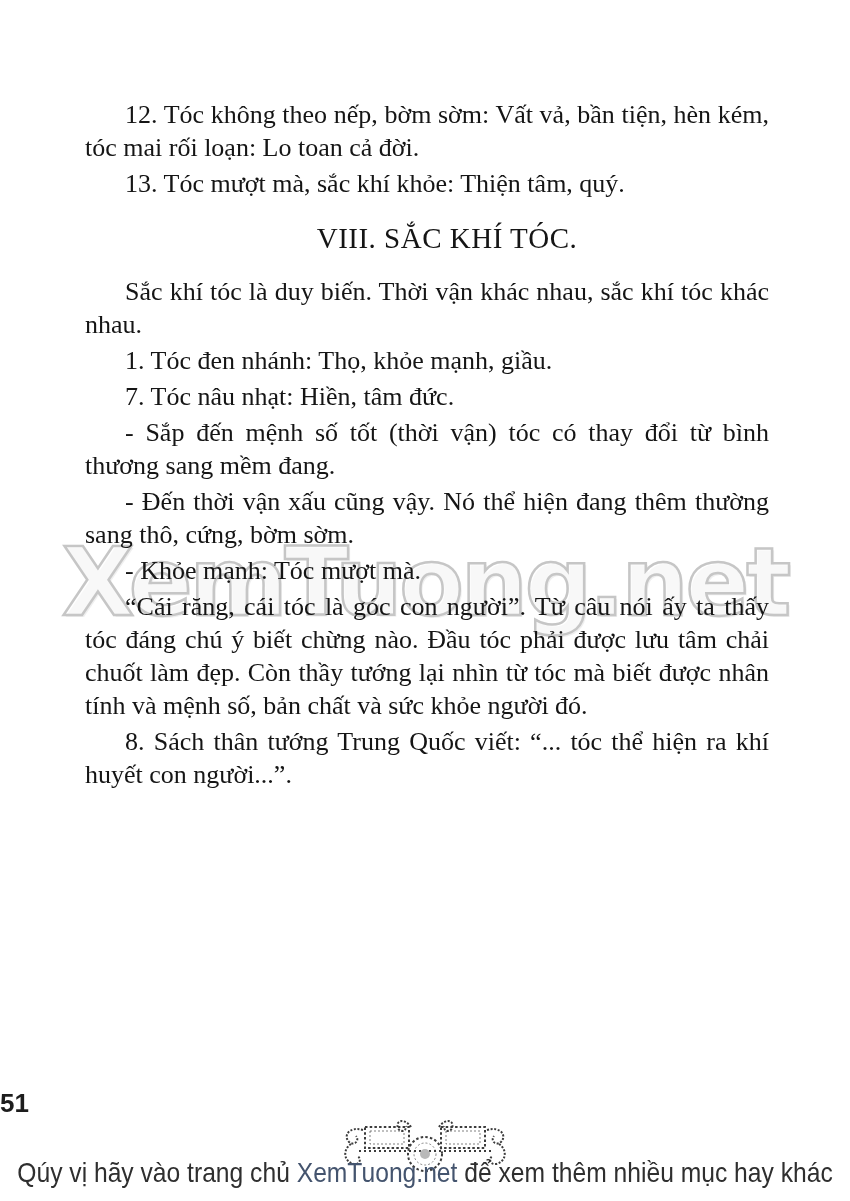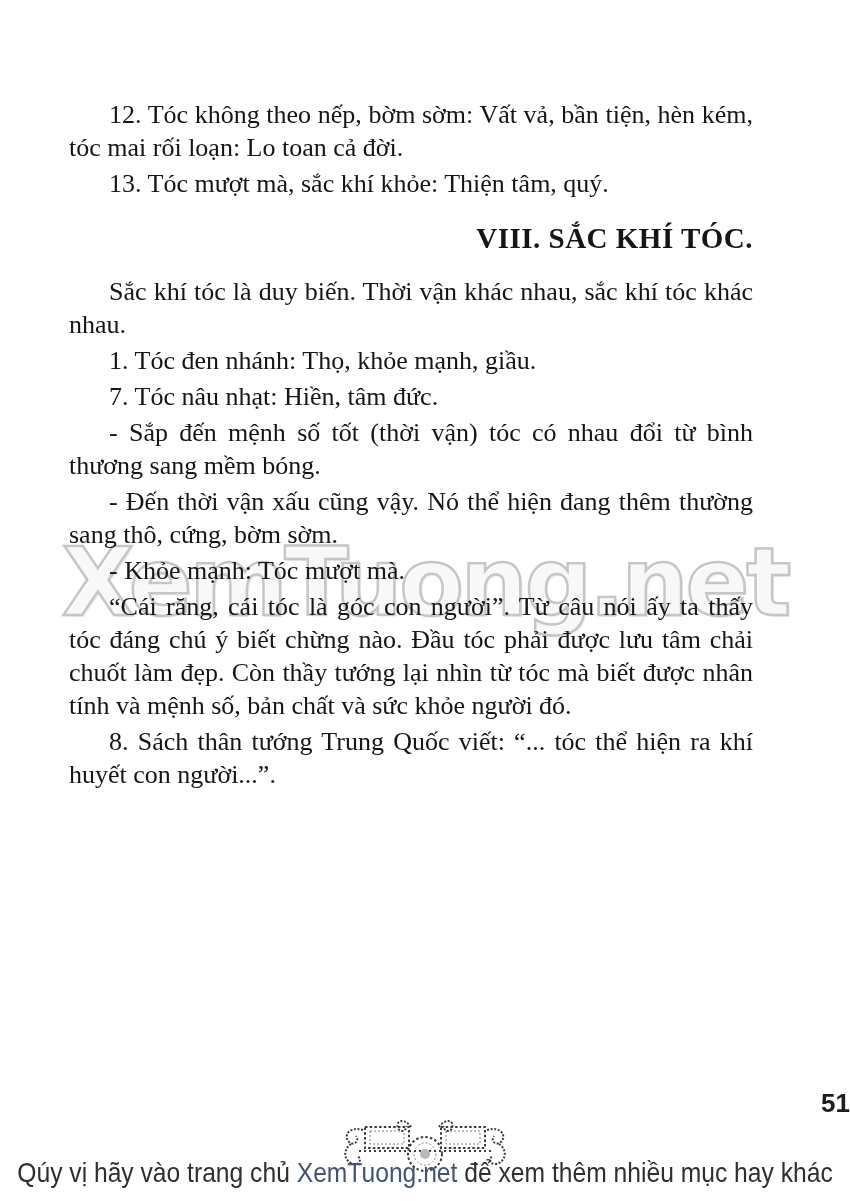--- a/index.html
+++ b/index.html
@@ -7,60 +7,60 @@
     position:relative;
     width:850px;height:1201px;
     margin:0 auto;
     background:#ffffff;
     overflow:hidden;
     font-family:"Liberation Serif", serif;
     color:#151515;
   }
   .text-column{
     position:absolute;
-    left:69px;top:98px;
+    left:85px;top:98px;
     width:684px;
     font-size:26px;
     line-height:33px;
     text-align:justify;
     z-index:2;
   }
   .para{
     margin:0 0 3px 0;
     text-indent:40px;
     font-weight:500;
   }
   .section-heading{
     font-size:29px;
-    font-weight:bold;
+    font-weight:normal;
     letter-spacing:0.5px;
     margin:22px 0 20px 0;
     padding-left:40px;
-    text-align:right;
+    text-align:center;
   }
   .watermark{
     position:absolute;
     left:50%;top:528px;
     transform:translateX(-50%);
     z-index:1;
     font-family:"DejaVu Sans", sans-serif;
     font-weight:bold;
     font-size:94px;
     letter-spacing:-3px;
     white-space:nowrap;
     color:rgba(255,255,255,0.55);
     -webkit-text-stroke:2.5px #c6c6c6;
     text-shadow:2px 2px 0 rgba(220,220,220,0.45);
     user-select:none;
   }
   .page-number{
     position:absolute;
     left:0;top:1088px;
     width:100%;
-    text-align:right;
+    text-align:left;
     font-family:"Liberation Sans", sans-serif;
     font-weight:bold;
     font-size:26px;
     color:#1d1d1d;
     z-index:3;
   }
   .ornament-wrap{
     position:absolute;
     left:50%;top:1116px;
     transform:translateX(-50%);
@@ -90,21 +90,21 @@
 
   <div class="watermark">XemTuong.net</div>
 
   <div class="text-column">
     <p class="para">12. Tóc không theo nếp, bờm sờm: Vất vả, bần tiện, hèn kém, tóc mai rối loạn: Lo toan cả đời.</p>
     <p class="para">13. Tóc mượt mà, sắc khí khỏe: Thiện tâm, quý.</p>
     <h2 class="section-heading">VIII. SẮC KHÍ TÓC.</h2>
     <p class="para">Sắc khí tóc là duy biến. Thời vận khác nhau, sắc khí tóc khác nhau.</p>
     <p class="para">1. Tóc đen nhánh: Thọ, khỏe mạnh, giầu.</p>
     <p class="para">7. Tóc nâu nhạt: Hiền, tâm đức.</p>
-    <p class="para">- Sắp đến mệnh số tốt (thời vận) tóc có nhau đổi từ bình thương sang mềm bóng.</p>
+    <p class="para">- Sắp đến mệnh số tốt (thời vận) tóc có thay đổi từ bình thương sang mềm đang.</p>
     <p class="para">- Đến thời vận xấu cũng vậy. Nó thể hiện đang thêm thường sang thô, cứng, bờm sờm.</p>
     <p class="para">- Khỏe mạnh: Tóc mượt mà.</p>
     <p class="para">“Cái răng, cái tóc là góc con người”. Từ câu nói ấy ta thấy tóc đáng chú ý biết chừng nào. Đầu tóc phải được lưu tâm chải chuốt làm đẹp. Còn thầy tướng lại nhìn từ tóc mà biết được nhân tính và mệnh số, bản chất và sức khỏe người đó.</p>
     <p class="para">8. Sách thân tướng Trung Quốc viết: “... tóc thể hiện ra khí huyết con người...”.</p>
   </div>
 
   <div class="page-number">51</div>
 
   <div class="ornament-wrap">
     <svg width="176" height="64" viewBox="0 0 176 64">

